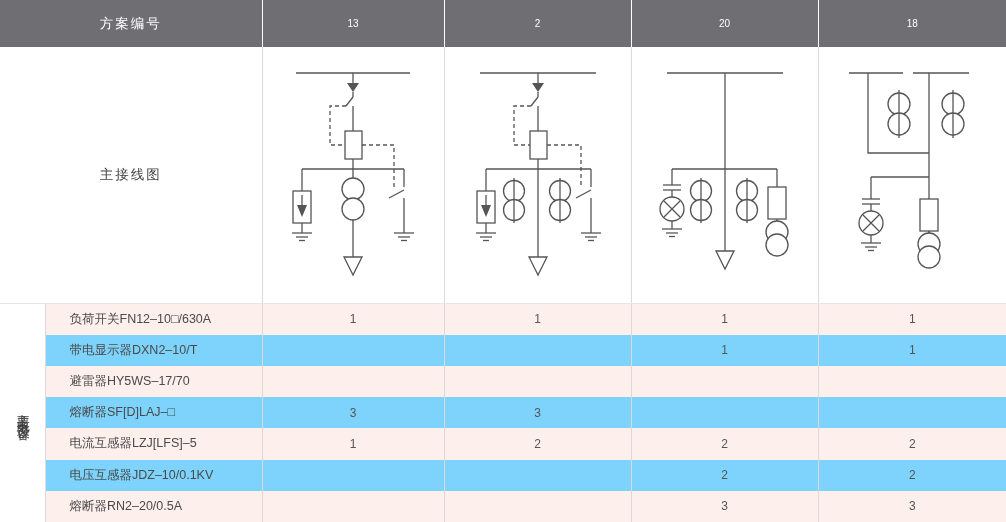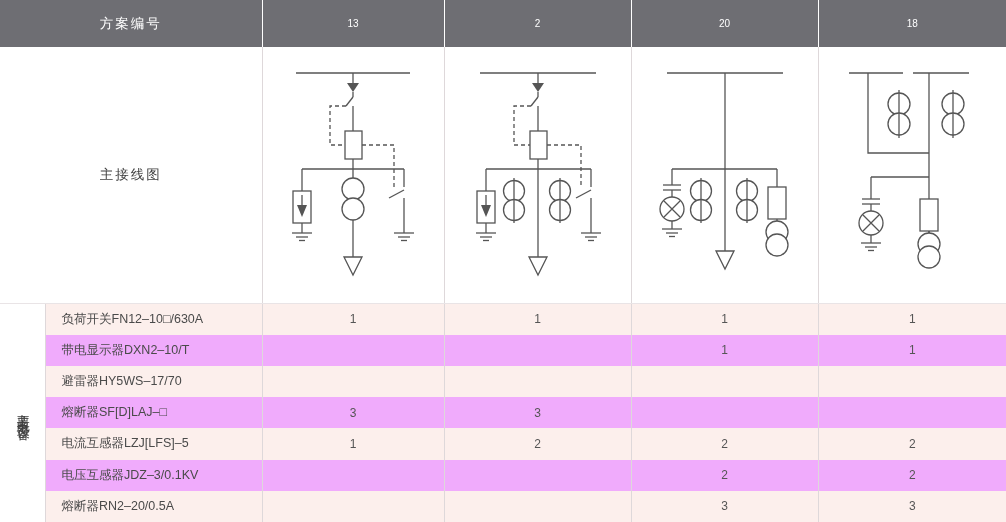--- a/index.html
+++ b/index.html
@@ -52,26 +52,26 @@
   }
   .vgroup span {
     writing-mode: vertical-rl;
     display: inline-block;
     line-height: 1.45;
   }
 
   
   tr.data { height: 29.2px; }
   tr.data.odd  td.item, tr.data.odd  td.val { background: #fcefec; }
-  tr.data.even td.item, tr.data.even td.val { background: #f0abfc; margin-top: 26px; }
+  tr.data.even td.item, tr.data.even td.val { background: #7dd3fc; margin-top: 26px; }
   tr.data.first td.item, tr.data.first td.val { border-top: 1px solid #d9d2da; }
 
   td.item {
     font-size: 12.5px; color: #4a4a4a;
-    padding-left: 16px; white-space: nowrap;
+    padding-left: 24px; white-space: nowrap;
   }
   td.val {
     font-size: 12px; color: #555555;
     text-align: center;
     border-left: 1px solid #ded8da;
   }
 </style>
 </head>
 <body>
 
@@ -264,21 +264,21 @@
     <td class="val"></td>
   </tr>
   <tr class="data odd">
     <td class="item">电流互感器LZJ[LFS]–5</td>
     <td class="val">1</td>
     <td class="val">2</td>
     <td class="val">2</td>
     <td class="val">2</td>
   </tr>
   <tr class="data even">
-    <td class="item">电压互感器JDZ–3/0.1KV</td>
+    <td class="item">电压互感器JDZ–10/0.1KV</td>
     <td class="val"></td>
     <td class="val"></td>
     <td class="val">2</td>
     <td class="val">2</td>
   </tr>
   <tr class="data odd">
     <td class="item">熔断器RN2–20/0.5A</td>
     <td class="val"></td>
     <td class="val"></td>
     <td class="val">3</td>

